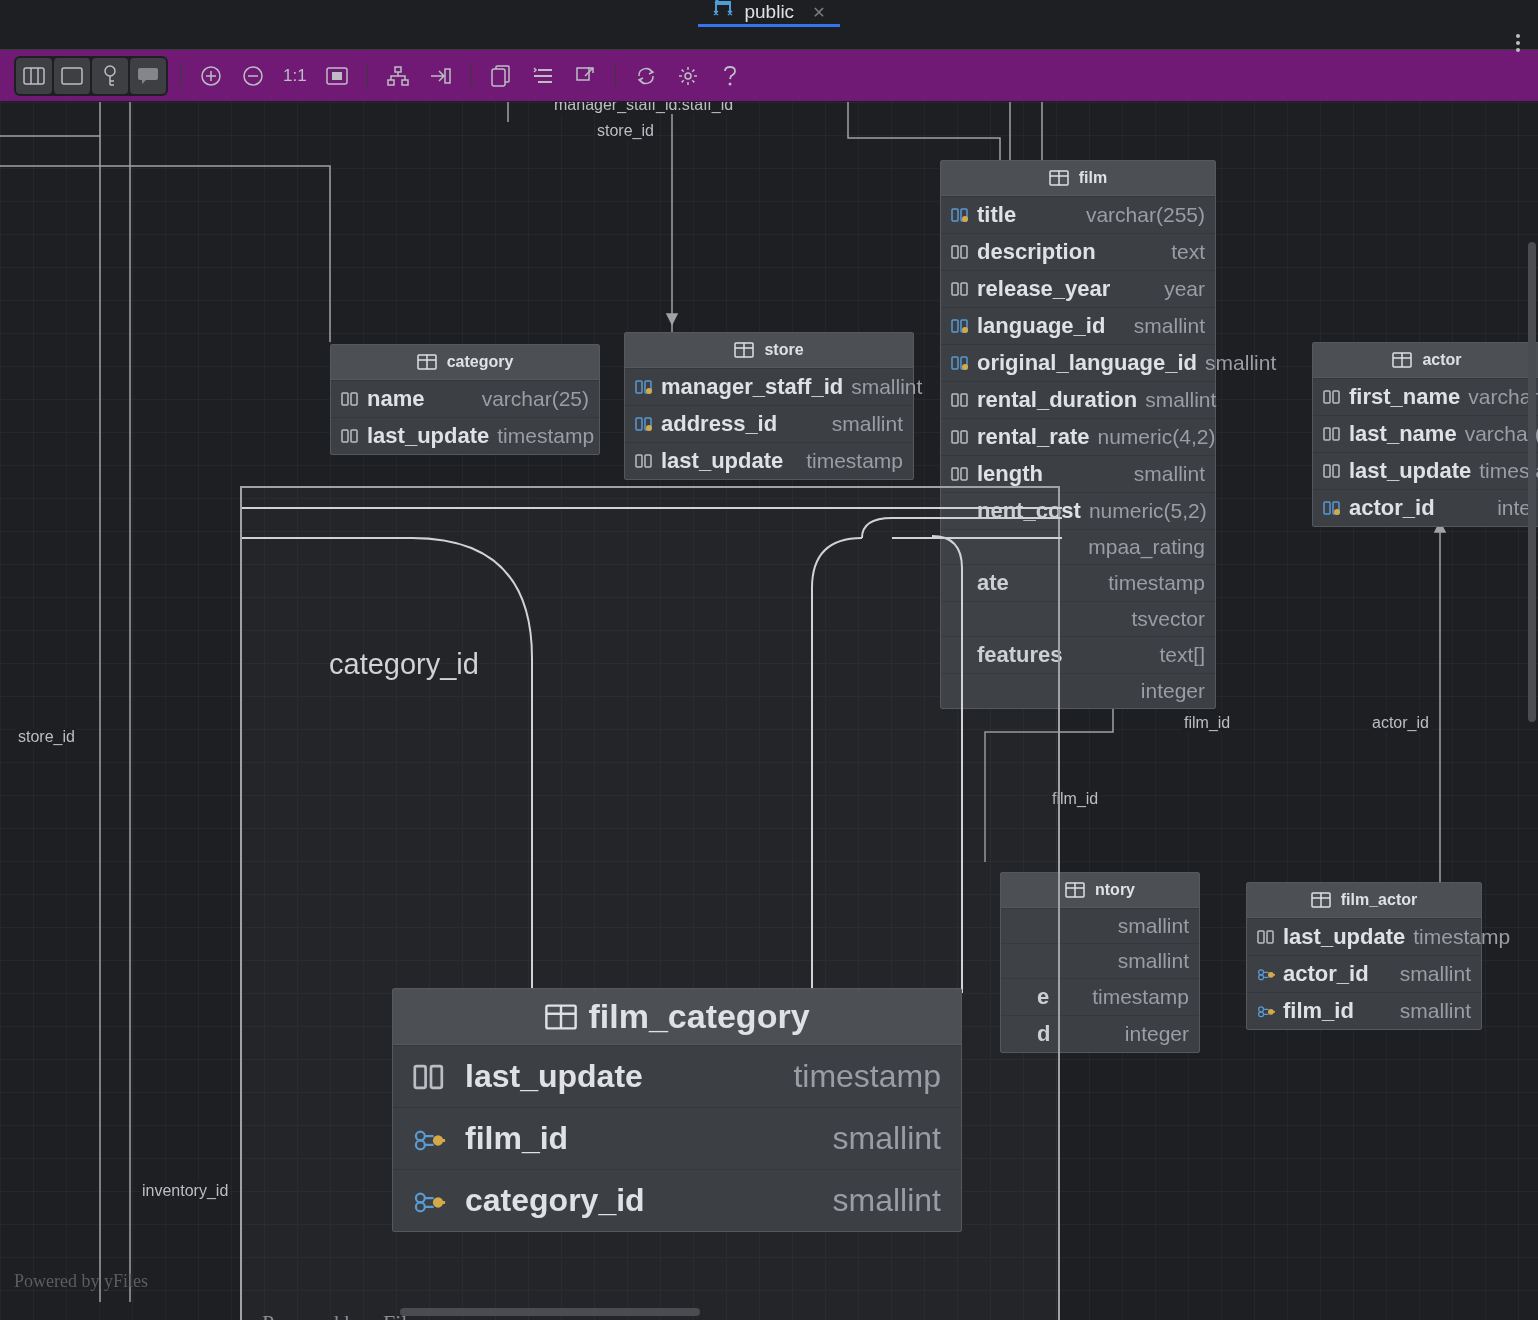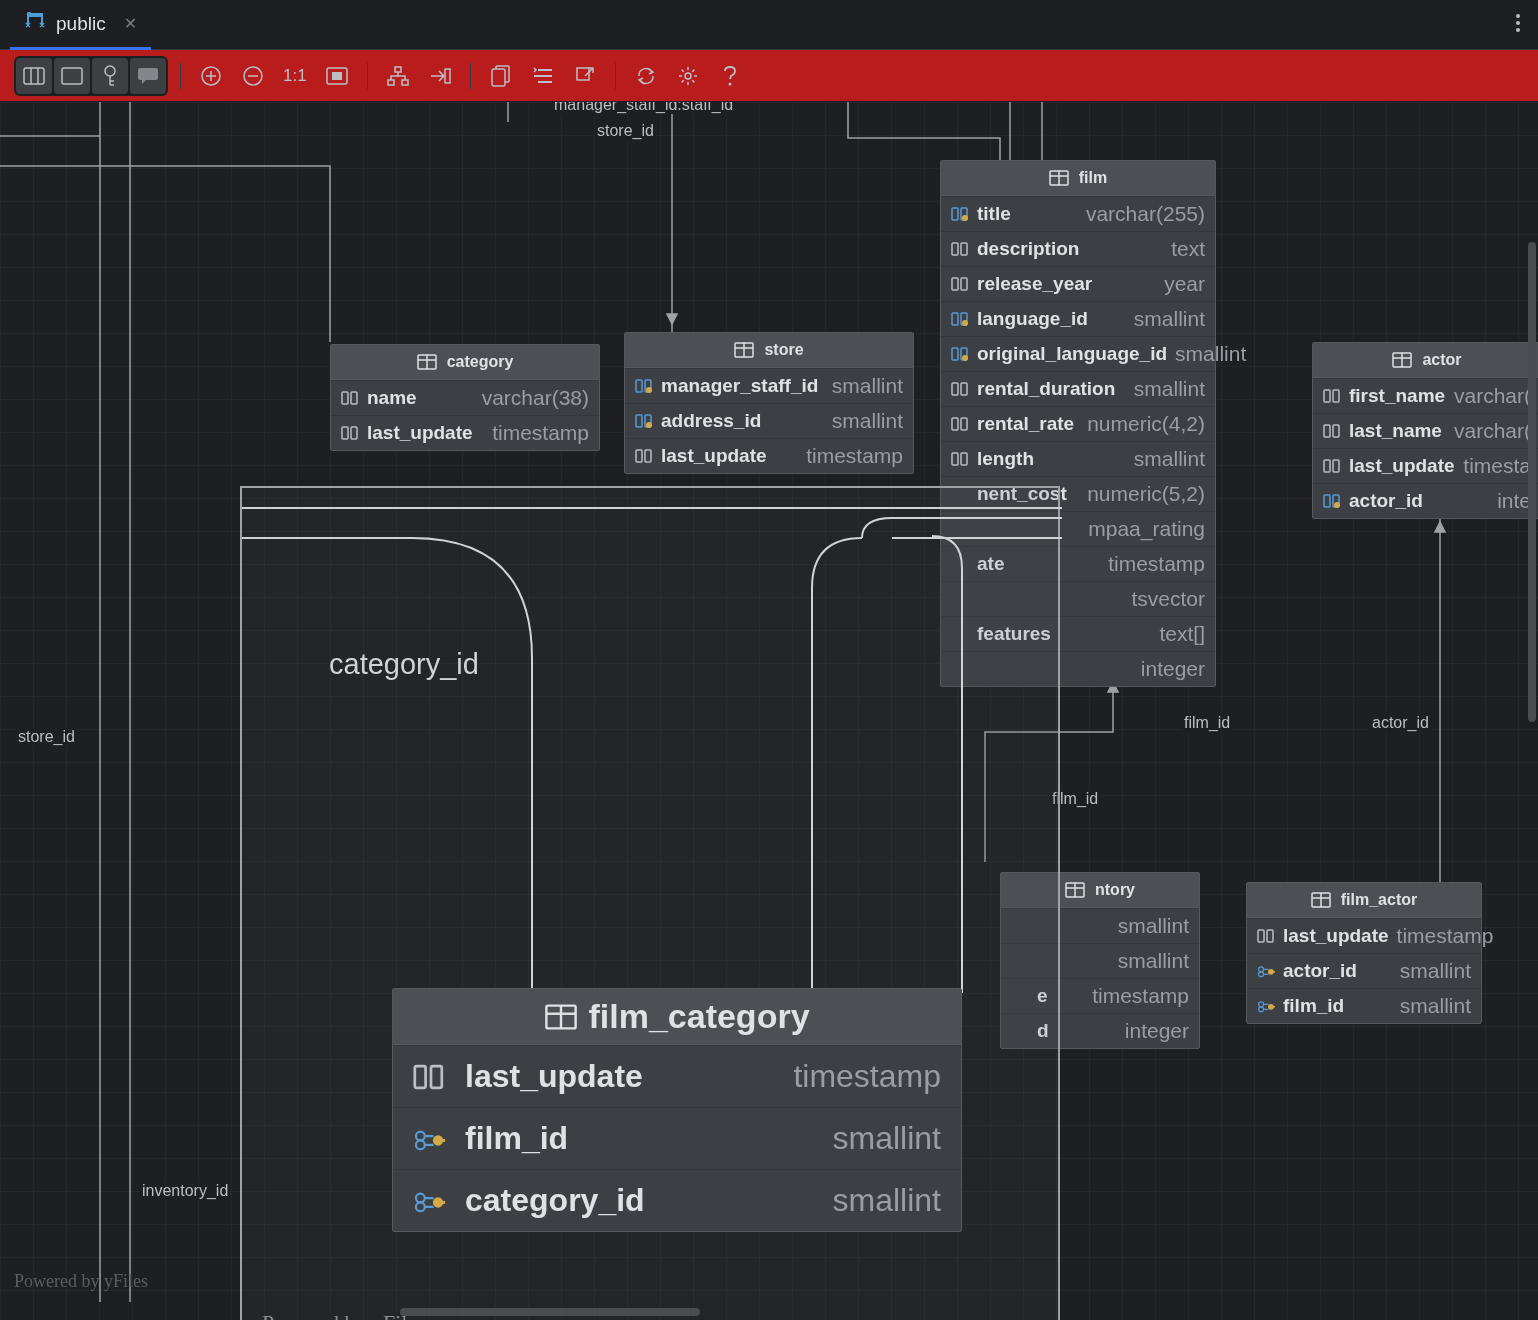--- a/index.html
+++ b/index.html
@@ -13,40 +13,41 @@
       position: relative;
     }
     .tab-bar {
       height: 50px;
       background: #1e1f22;
       border-bottom: 1px solid #383a3f;
       display: flex;
       align-items: center;
       padding: 0 10px;
       position: relative;
+      flex-direction: column;
     }
     .tab {
       display: flex;
       align-items: center;
       gap: 10px;
       padding: 0 14px;
       height: 100%;
       border-bottom: 3px solid #3574f0;
       margin-bottom: -1px;
     }
     .tab-icon {
       color: #4e9ed6;
       font-weight: 600;
     }
     .tab-label { color: #dfe1e5; font-size: 19px; }
     .tab-close { color: #7a7c81; font-size: 16px; margin-left: 8px; cursor: pointer; }
     .tab-menu { margin-left: auto; color: #bcbec4; cursor: pointer; padding: 8px; }
     .toolbar {
       height: 52px;
-      background: #b91c1c;
+      background: #701a75;
       border-bottom: 1px solid #1e1f22;
       display: flex;
       align-items: center;
       padding: 0 14px;
       gap: 6px;
     }
     .tool-group { display: flex; gap: 2px; background: #1e1f22; border-radius: 6px; padding: 2px; }
     .tool-btn {
       width: 36px; height: 36px;
       display: flex; align-items: center; justify-content: center;
@@ -82,21 +83,21 @@
       color: #dfe1e5;
       border-bottom: 1px solid #55585d;
     }
     .entity-row {
       display: flex; align-items: center;
       padding: 5px 10px;
       gap: 8px;
       border-top: 1px solid rgba(0,0,0,0.12);
     }
     .col-icon { flex: 0 0 18px; height: 16px; display: inline-flex; align-items: center; }
-    .col-name { flex: 1 1 auto; font-weight: 700; color: #dfe1e5; font-size: 19px; }
+    .col-name { flex: 1 1 auto; font-weight: 700; color: #dfe1e5; font-size: 22px; }
     .col-type { flex: 0 0 auto; color: #9a9da3; font-size: 21px; text-align: right; }
     .entity.zoom .entity-header { font-size: 34px; padding: 8px 24px; }
     .entity.zoom .entity-row { padding: 12px 20px; gap: 16px; }
     .entity.zoom .col-icon { flex-basis: 36px; transform: scale(1.8); transform-origin: left center; }
     .entity.zoom .col-name { font-size: 32px; }
     .entity.zoom .col-type { font-size: 32px; }
     .minimap {
       position: absolute;
       border: 2px solid #a0a2a6;
       background: rgba(80,83,88,0.12);
@@ -309,21 +310,21 @@
         </svg>
       <span>category</span>
     </div>
     <div class="entity-row">
       <span class="col-icon">
           <svg class="icon">
             <use href="#sym-col"></use>
           </svg>
         </span>
       <span class="col-name">name</span>
-      <span class="col-type">varchar(38)</span>
+      <span class="col-type">varchar(25)</span>
     </div>
     <div class="entity-row">
       <span class="col-icon">
           <svg class="icon">
             <use href="#sym-col"></use>
           </svg>
         </span>
       <span class="col-name">last_update</span>
       <span class="col-type">timestamp</span>
     </div>

